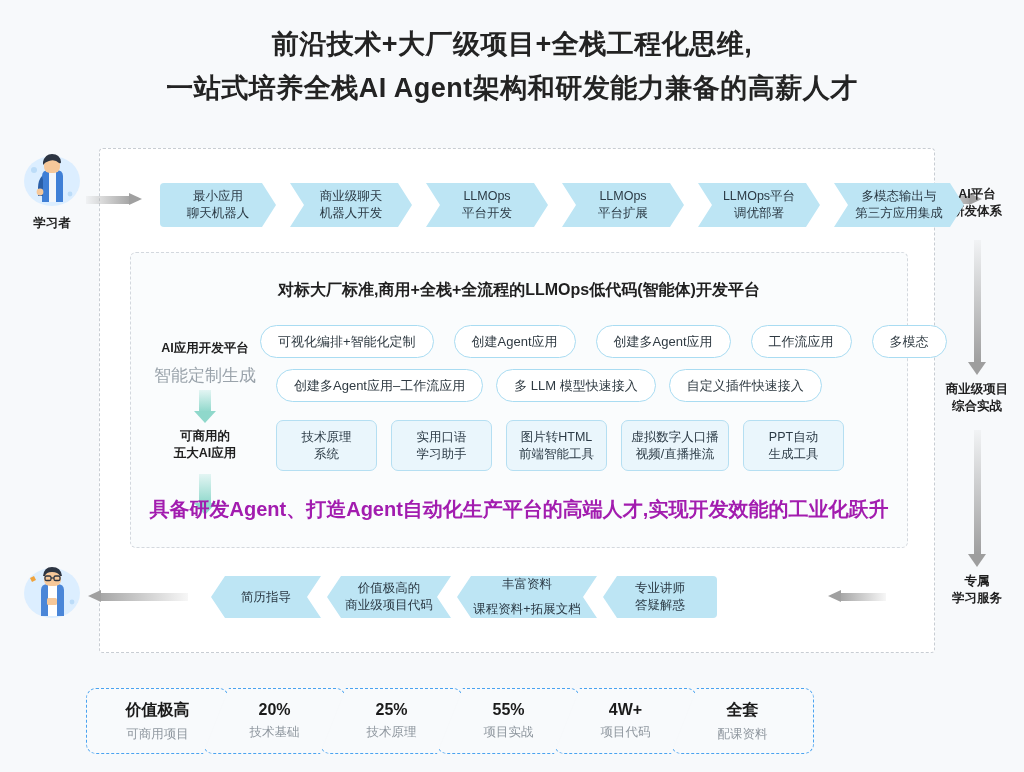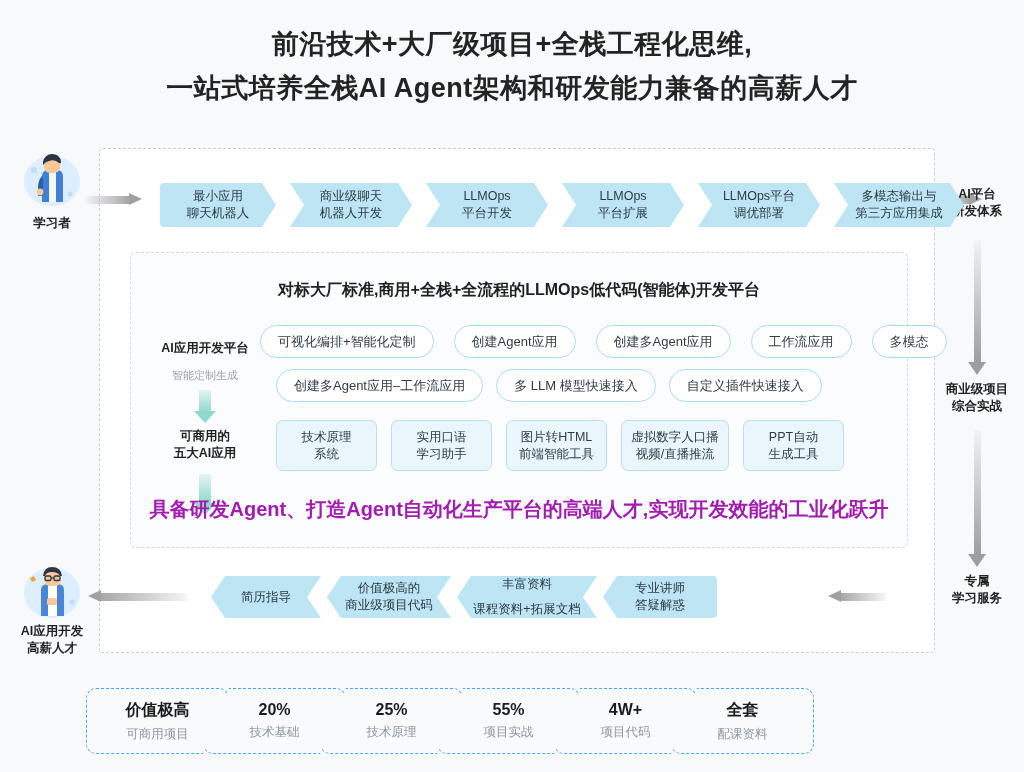--- a/index.html
+++ b/index.html
@@ -61,21 +61,21 @@
     position: absolute; left: 130px; top: 280px; width: 778px;
     text-align: center; font-size: 16px; font-weight: 700; color: #1f1f1f;
   }
 
   
   .vlabel {
     position: absolute; text-align: center; white-space: nowrap;
     font-size: 12.5px; line-height: 17px;
   }
   .vlabel.bold { font-weight: 700; color: #1f1f1f; }
-  .vlabel.sub { color: #9aa3ab; font-size: 11px; }
+  .vlabel.sub { color: #9aa3ab; font-size: 17px; }
   .varrow {
     position: absolute; width: 12px;
     background: linear-gradient(to bottom, rgba(160,225,215,.25), #8fd8cb);
   }
   .varrow::after {
     content: ""; position: absolute; left: -5px; bottom: -11px;
     border-left: 11px solid transparent; border-right: 11px solid transparent;
     border-top: 12px solid #8fd8cb;
   }
 
@@ -226,24 +226,20 @@
       <path d="M25 54 L25 28 Q25 22 32 22 L41 22 Q48 22 48 28 L48 54 Z" fill="#4a86d8"></path>
       <path d="M32 22 L41 22 L41 54 L32 54 Z" fill="#ffffff"></path>
       <rect x="28" y="10" width="17" height="14" rx="6" fill="#f6c89a"></rect>
       <path d="M27 14 Q28 5 36 5 Q45 5 46 14 L44 14 Q42 10 36 10 Q30 10 29 14 Z" fill="#2d3542"></path>
       <rect x="29" y="14" width="6" height="4.5" rx="1.6" fill="none" stroke="#2d3542" stroke-width="1.3"></rect>
       <rect x="38" y="14" width="6" height="4.5" rx="1.6" fill="none" stroke="#2d3542" stroke-width="1.3"></rect>
       <line x1="35" y1="16" x2="38" y2="16" stroke="#2d3542" stroke-width="1.2"></line>
       <rect x="31" y="36" width="10" height="7" rx="1.5" fill="#f6c89a"></rect>
     </svg>
   </div>
-  <div class="avatar-label" style="left:0px; top:623px; width:104px;">
-    <span>AI应用开发</span><br>
-    <span>高薪人才</span>
-  </div>
 
   <div class="garrow-h right" style="left:86px; top:193px; width:56px;">
     <div class="bar" style="width:43px;"></div>
       <div class="head"></div>
   </div>
   <div class="garrow-h right" style="left:938px; top:193px; width:44px;">
     <div class="bar" style="width:31px;"></div>
       <div class="head"></div>
   </div>
   <div class="garrow-h left" style="left:88px; top:590px; width:100px;">

